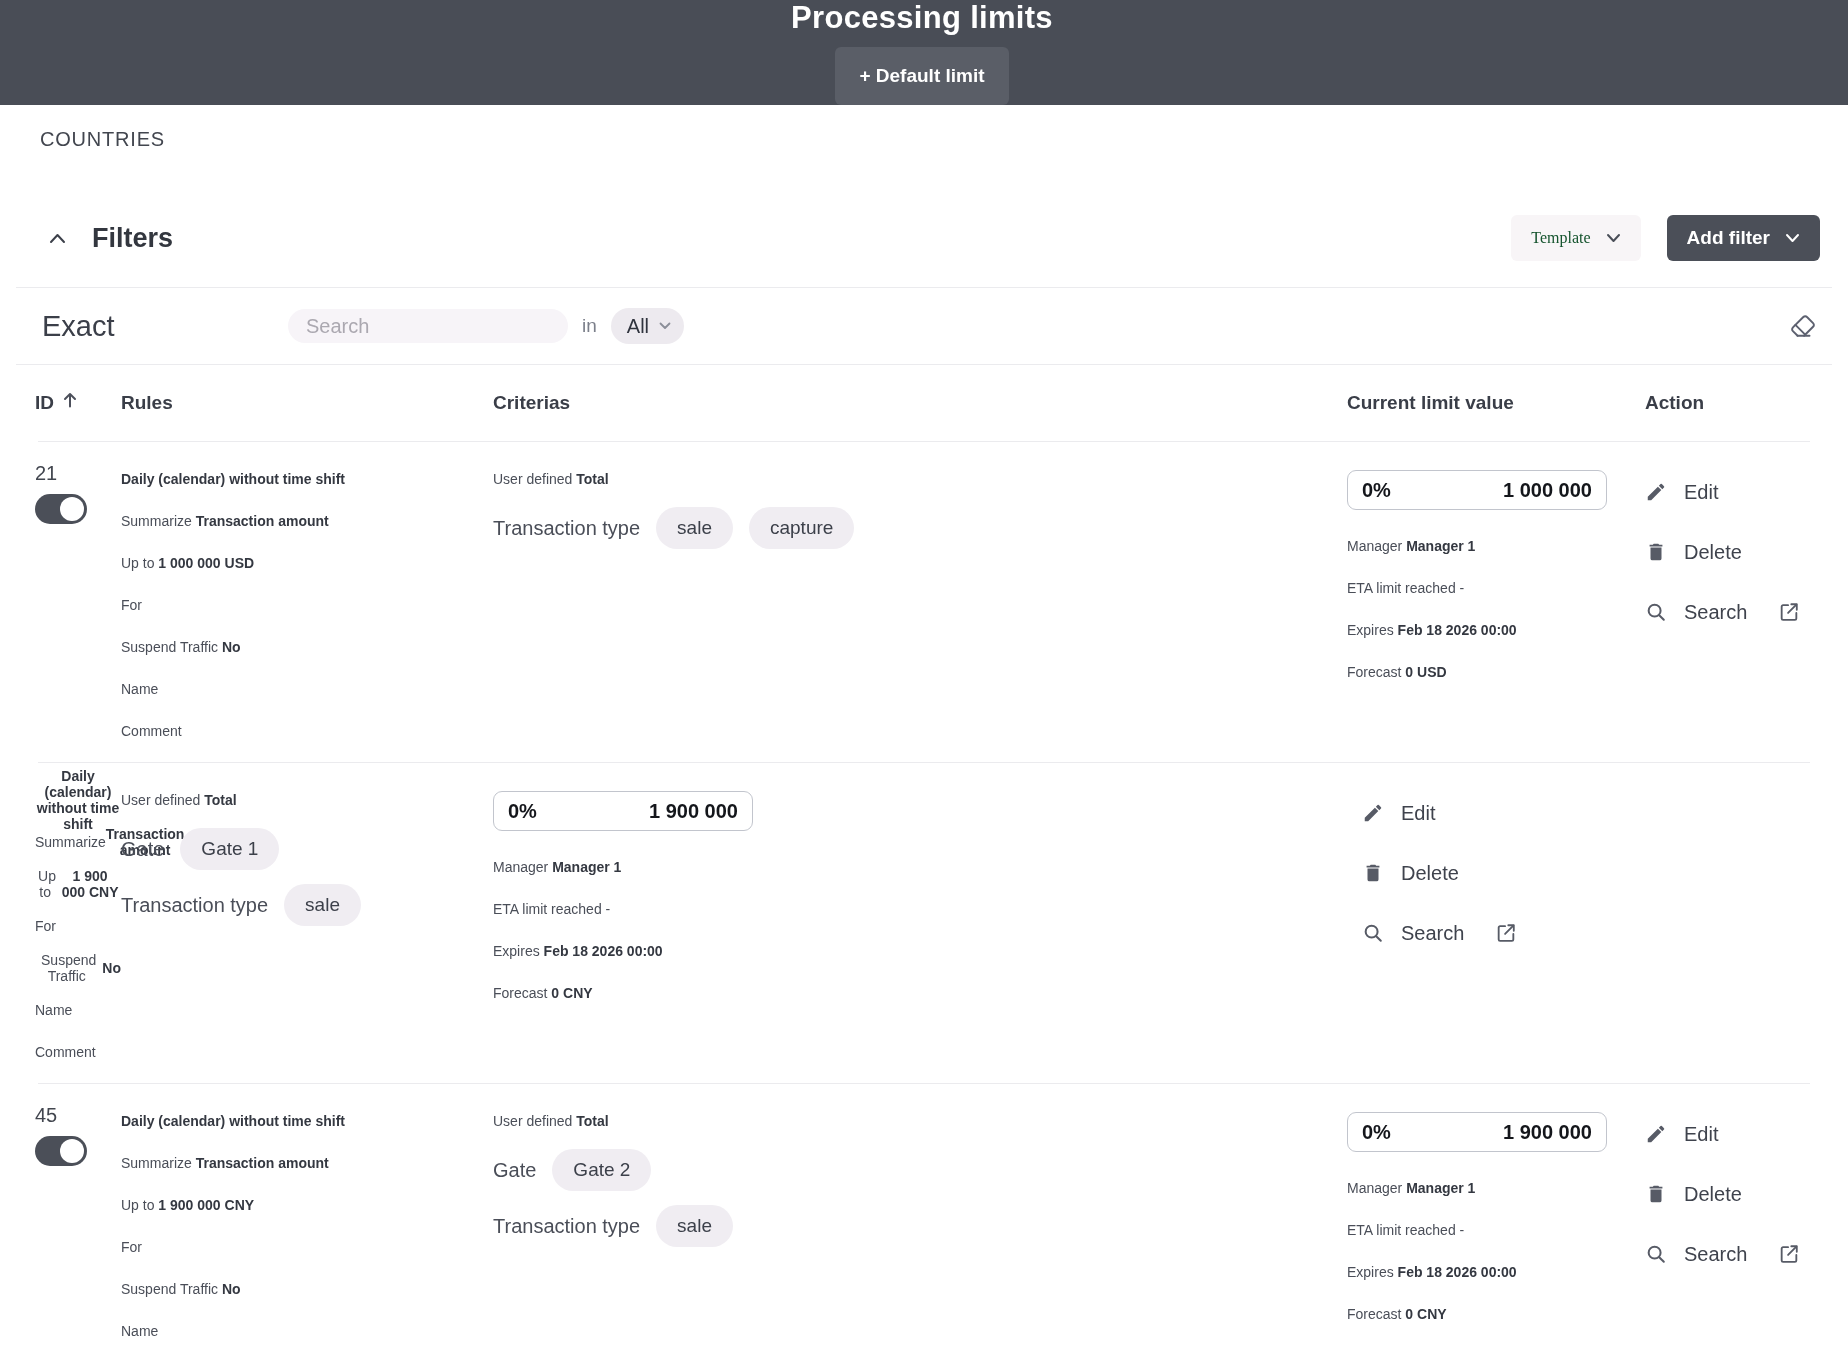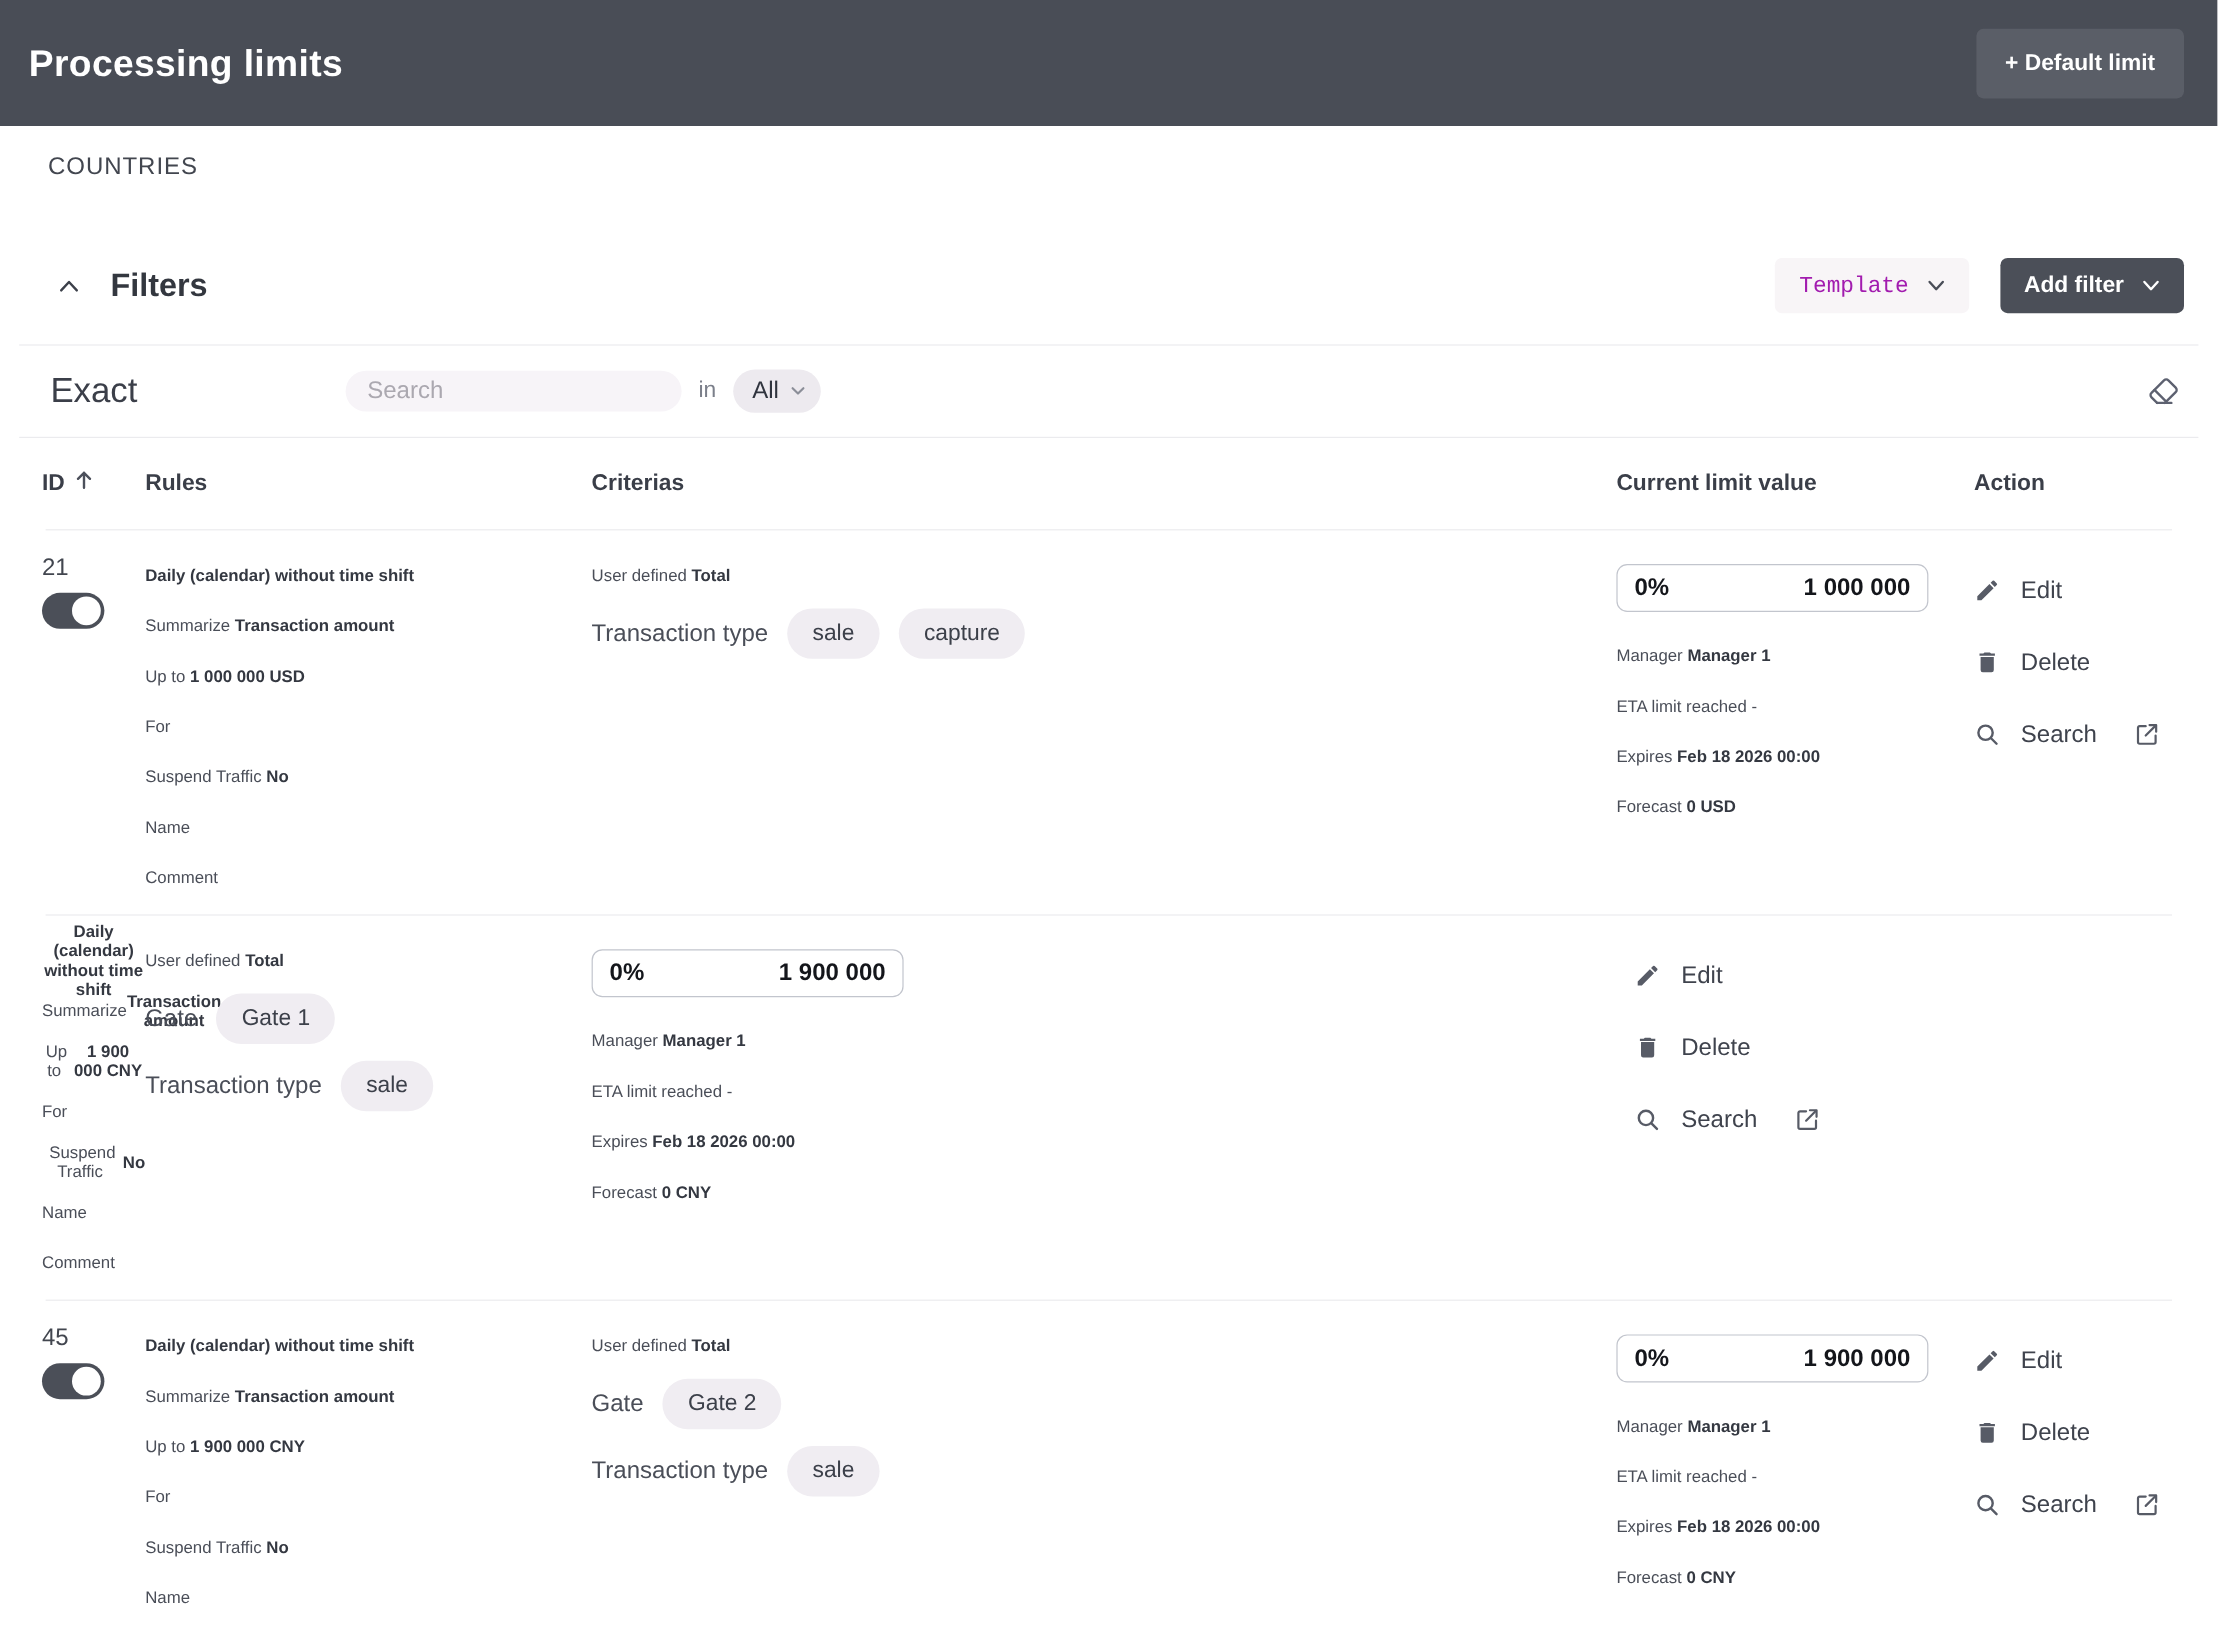--- a/index.html
+++ b/index.html
@@ -1,39 +1,39 @@
 <!DOCTYPE html>
 <html><head>
 <meta charset="utf-8">
 <style>
   * { box-sizing: border-box; margin: 0; padding: 0; }
   html,body { width:1848px; height:1366px; overflow:hidden; background:#fff;
     font-family:"Liberation Sans", sans-serif; color:#474b55; }
 
   
   .app-header { height:105px; background:#494d56; display:flex; align-items:center;
-    justify-content:space-between; padding:0 28px 0 24px; }
+    justify-content:space-between; padding:0 28px 0 24px;flex-direction:column; }
   .app-title { color:#fff; font-size:31px; font-weight:bold; letter-spacing:.3px; }
   .default-limit-btn { background:#5a5e67; color:#fff; border:none; border-radius:6px;
     font-family:inherit; font-size:19px; font-weight:bold; padding:18px 24px; cursor:pointer; }
 
   
   .tabs { display:flex; padding-left:15px; height:74px; }
   .tab { display:flex; align-items:center; padding:0 25px; font-size:20px;
     letter-spacing:.8px; color:#42464f; border-bottom:5px solid transparent; cursor:pointer; }
   .tab.active { border-bottom-color:#4a4e57; font-weight:normal; }
 
   
   .filters-header { display:flex; align-items:center; padding:36px 28px 26px 24px; }
   .collapse-btn { width:22px; height:22px; margin-left:22px; display:flex; align-items:center;
     justify-content:center; cursor:pointer; }
   .filters-title { font-size:27px; font-weight:bold; color:#33373f; margin-left:24px; }
   .spacer { flex:1; }
-  .btn-light { background:#f8f5f7; color:#a21caf; border:none; border-radius:6px; height:46px;
-    padding:0 20px; font-family:Liberation Mono, monospace; font-size:19px; display:flex; align-items:center;
+  .btn-light { background:#f8f5f7; color:#14532d; border:none; border-radius:6px; height:46px;
+    padding:0 20px; font-family:Liberation Serif, serif; font-size:16px; display:flex; align-items:center;
     gap:15px; cursor:pointer; }
   .btn-dark { background:#4b4f58; color:#fff; border:none; border-radius:6px; height:46px;
     padding:0 20px; font-family:inherit; font-size:19px; font-weight:bold; display:flex;
     align-items:center; gap:15px; cursor:pointer; margin-left:26px; }
 
   .divider { border-top:1px solid #ebebee; margin:0 16px; }
 
   .filter-row { display:flex; align-items:center; height:76px; padding:0 30px 0 42px; }
   .exact-label { width:246px; font-size:29px; color:#3b3f49; }
   .search-pill { width:280px; height:34px; background:#f7f4f8; border-radius:17px;

